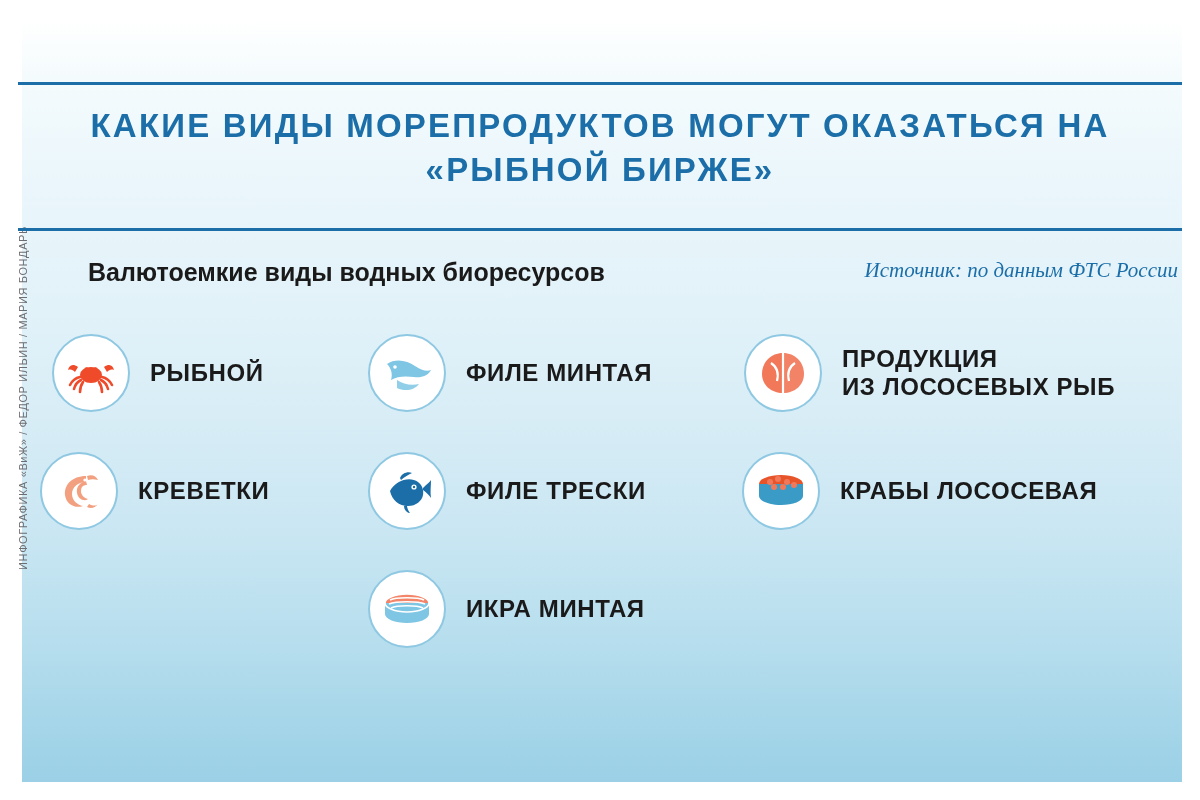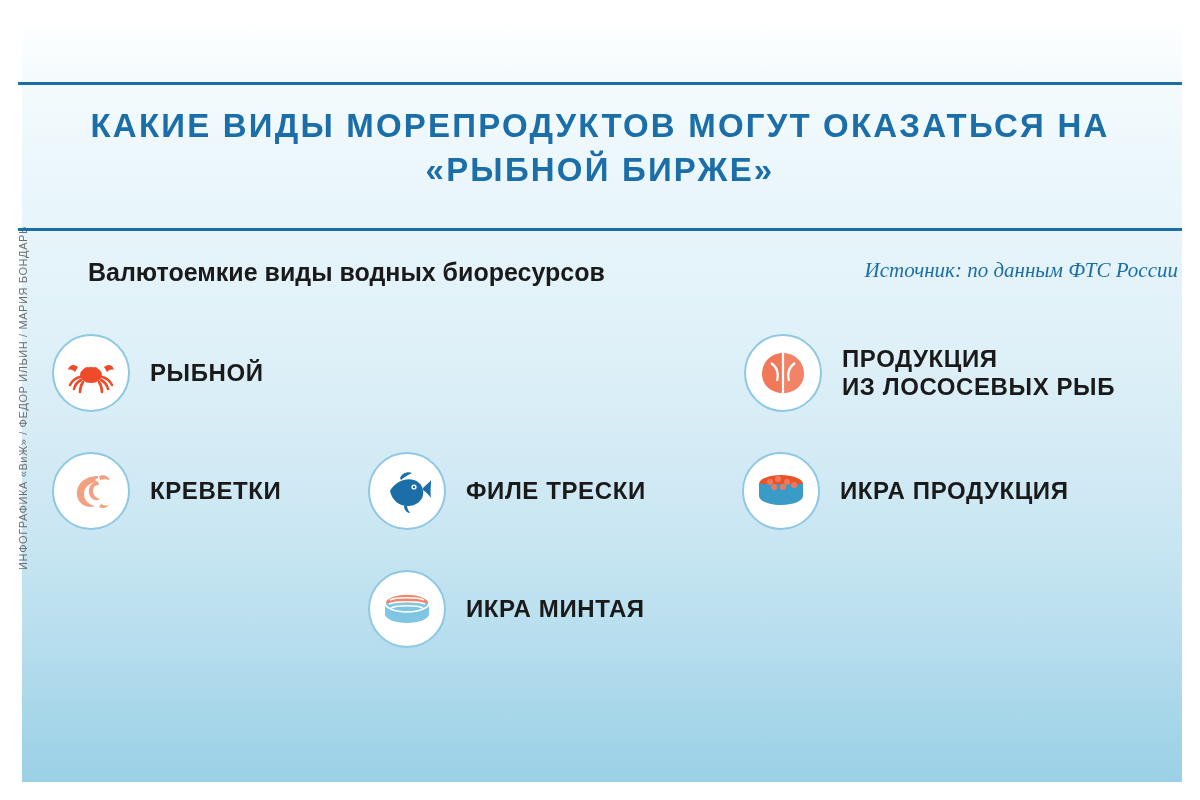--- a/index.html
+++ b/index.html
@@ -169,37 +169,51 @@
             <path d="M36 26 C41 27, 44 30, 46 34" stroke="#ef4b2a" stroke-width="2.6" fill="none" stroke-linecap="round"></path>
             <path d="M35 29 C39 31, 41 34, 42 38" stroke="#ef4b2a" stroke-width="2.6" fill="none" stroke-linecap="round"></path>
             <path d="M33 31 C35 34, 36 37, 36 41" stroke="#ef4b2a" stroke-width="2.6" fill="none" stroke-linecap="round"></path>
           </g>
         </svg>
       </span>
     </div>
     <div class="item-label">РЫБНОЙ</div>
   </div>
 
-  <div class="item" style="left:52px; top:452px;">
+  <div class="item" style="left:40px; top:452px;">
     <div class="badge">
       <span>
         <svg width="46" height="46" viewBox="0 0 46 46">
           <g fill="#f2a07f">
             <path d="M30 8 C16 8, 8 17, 9 27 C10 36, 19 41, 27 38 C21 37, 16 32, 16 26 C16 19, 22 14, 30 14 Z"></path>
             <path d="M30 13 C24 14, 20 19, 21 25 C22 31, 28 34, 32 31 C28 30, 25 27, 25 23 C25 19, 27 17, 31 17 Z"></path>
             <path d="M31 8 C36 6, 40 8, 42 12 C38 11, 35 11, 32 12 Z"></path>
             <path d="M33 36 C37 38, 40 38, 42 36 C39 40, 35 41, 31 39 Z"></path>
             <circle cx="29" cy="12" r="1.6" fill="#ffffff"></circle>
           </g>
         </svg>
       </span>
     </div>
     <div class="item-label">КРЕВЕТКИ</div>
   </div>
 
+  <div class="item" style="left:368px; top:334px;">
+    <div class="badge">
+      <span>
+        <svg width="52" height="46" viewBox="0 0 52 46">
+          <g fill="#7ec6e4">
+            <path d="M6 14 C14 8, 26 10, 34 16 C40 20, 46 22, 50 20 C47 26, 40 28, 33 27 C25 26, 16 26, 10 30 C12 24, 10 18, 6 14 Z"></path>
+            <path d="M16 30 C22 34, 30 36, 38 34 C34 40, 24 42, 16 38 Z" opacity="0.85"></path>
+            <circle cx="14" cy="17" r="1.8" fill="#ffffff"></circle>
+          </g>
+        </svg>
+      </span>
+    </div>
+    <div class="item-label">ФИЛЕ МИНТАЯ</div>
+  </div>
 
   <div class="item" style="left:368px; top:570px;">
     <div class="badge">
       <span>
         <svg width="54" height="40" viewBox="0 0 54 40">
           <g>
             <ellipse cx="27" cy="14" rx="22" ry="9" fill="#f3856a"></ellipse>
             <path d="M5 14 L5 25 C5 30, 15 34, 27 34 C39 34, 49 30, 49 25 L49 14 Z" fill="#7ec6e4"></path>
             <ellipse cx="27" cy="14" rx="22" ry="9" fill="none" stroke="#ffffff" stroke-width="1.6"></ellipse>
             <path d="M10 11 C16 8, 38 8, 44 11" stroke="#ffffff" stroke-width="1.6" fill="none"></path>
@@ -258,16 +272,16 @@
             <circle cx="16" cy="11" r="3" fill="#f2785a"></circle>
             <circle cx="24" cy="8" r="3" fill="#f2785a"></circle>
             <circle cx="33" cy="11" r="3" fill="#f2785a"></circle>
             <circle cx="40" cy="14" r="3" fill="#f2785a"></circle>
             <circle cx="20" cy="16" r="3" fill="#f2785a"></circle>
             <circle cx="29" cy="16" r="3" fill="#f2785a"></circle>
           </g>
         </svg>
       </span>
     </div>
-    <div class="item-label">ИКРА ПРОДУКЦИЯ</div>
+    <div class="item-label">КРАБЫ ЛОСОСЕВАЯ</div>
   </div>
 
 </div>
 
 </body></html>

